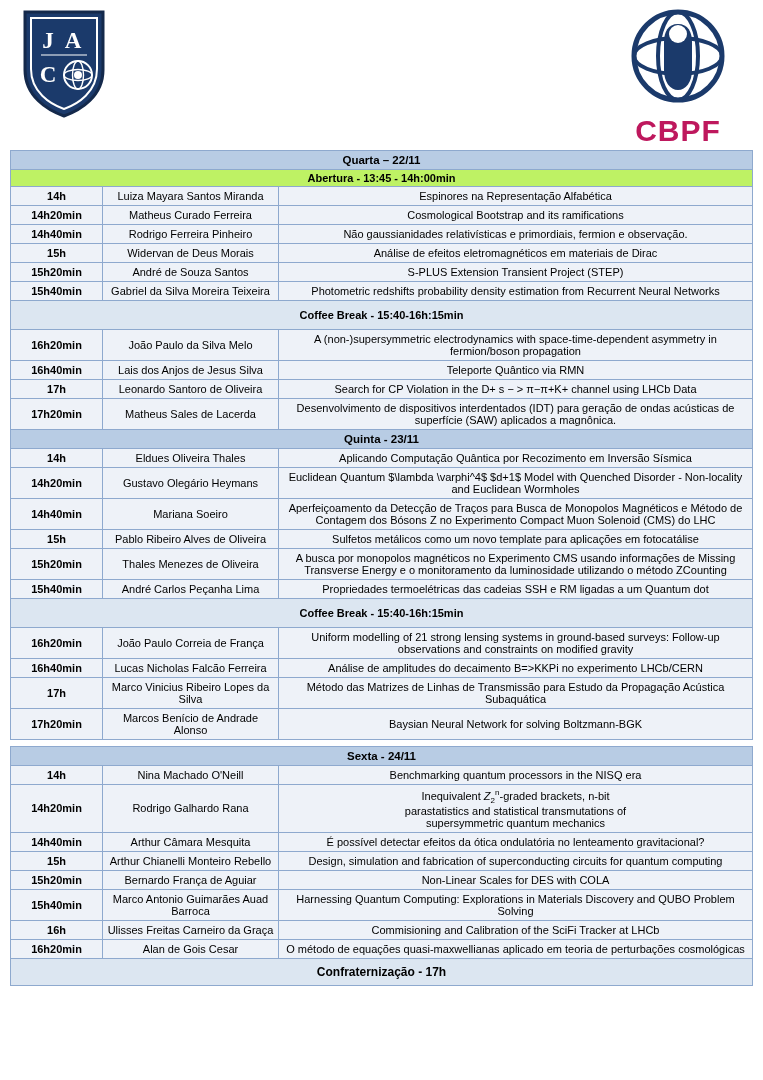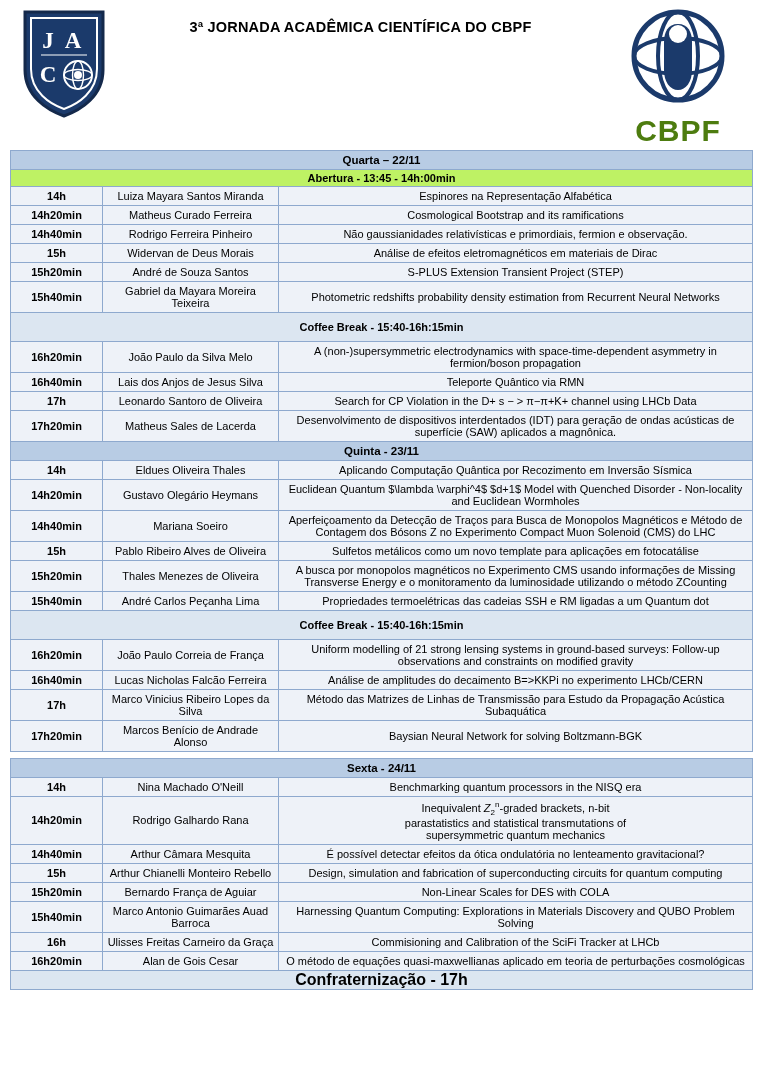--- a/index.html
+++ b/index.html
@@ -50,21 +50,21 @@
   }
   .logo-right {
     width: 150px;
     flex: 0 0 150px;
     text-align: center;
     padding-top: 2px;
   }
   .cbpf-word {
     font-size: 30px;
     font-weight: bold;
-    color: #4d7c0f;
+    color: #be185d;
     letter-spacing: 1px;
     margin-top: 2px;
     font-family: "Liberation Sans", sans-serif;
   }
   
   table {
     width: 100%;
     border-collapse: collapse;
     table-layout: fixed;
     margin-top: 6px;
@@ -109,22 +109,22 @@
     background: #dce6f1;
     text-align: center;
     font-weight: bold;
     font-size: 11px;
     padding: 8px 4px;
   }
   .footer-band td {
     background: #dce6f1;
     text-align: center;
     font-weight: bold;
-    font-size: 16px;
-    padding: 0 4px;
+    font-size: 12px;
+    padding: 6px 4px;
   }
   .math { font-style: italic; }
   sub { font-size: 8px; }
   sup { font-size: 8px; }
 </style>
 </head>
 <body>
 
 <div class="page">
 
@@ -139,21 +139,20 @@
         <text x="27" y="74" font-family="Liberation Serif, serif" font-size="23" font-weight="bold" fill="#ffffff" text-anchor="middle">C</text>
         <circle cx="57" cy="67" r="14" fill="none" stroke="#ffffff" stroke-width="2"></circle>
         <circle cx="57" cy="67" r="4" fill="#ffffff"></circle>
         <ellipse cx="57" cy="67" rx="14" ry="5.5" fill="none" stroke="#ffffff" stroke-width="1.4"></ellipse>
         <ellipse cx="57" cy="67" rx="5.5" ry="14" fill="none" stroke="#ffffff" stroke-width="1.4"></ellipse>
         <line x1="20" y1="47" x2="66" y2="47" stroke="#ffffff" stroke-width="1.2"></line>
       </svg>
     </div>
 
     <div class="header-center">
-      <div class="title-main">3ª JORNADA ACADÊMICA CIENTÍFICA DO CBPF</div>
     </div>
 
     <div class="logo-right">
       <svg width="104" height="100" viewBox="0 0 104 100">
         <circle cx="52" cy="48" r="44" fill="none" stroke="#1b3a6b" stroke-width="5"></circle>
         <ellipse cx="52" cy="48" rx="20" ry="44" fill="none" stroke="#1b3a6b" stroke-width="4"></ellipse>
         <ellipse cx="52" cy="48" rx="44" ry="18" fill="none" stroke="#1b3a6b" stroke-width="4"></ellipse>
         <path d="M52 16 C62 16 66 24 66 34 L66 62 C66 74 60 82 52 82 C44 82 38 74 38 62 L38 34 C38 24 42 16 52 16 Z" fill="#1b3a6b"></path>
         <circle cx="52" cy="26" r="9" fill="#ffffff"></circle>
       </svg>
@@ -196,21 +195,21 @@
         <td class="c-name">Widervan de Deus Morais</td>
         <td class="c-talk">Análise de efeitos eletromagnéticos em materiais de Dirac</td>
       </tr>
       <tr>
         <td class="c-time">15h20min</td>
         <td class="c-name">André de Souza Santos</td>
         <td class="c-talk">S-PLUS Extension Transient Project (STEP)</td>
       </tr>
       <tr>
         <td class="c-time">15h40min</td>
-        <td class="c-name">Gabriel da Mayara Moreira Teixeira</td>
+        <td class="c-name">Gabriel da Silva Moreira Teixeira</td>
         <td class="c-talk">Photometric redshifts probability density estimation from Recurrent Neural Networks</td>
       </tr>
 
       <tr class="break">
         <td colspan="3">Coffee Break - 15:40-16h:15min</td>
       </tr>
 
       <tr>
         <td class="c-time">16h20min</td>
         <td class="c-name">João Paulo da Silva Melo</td>

